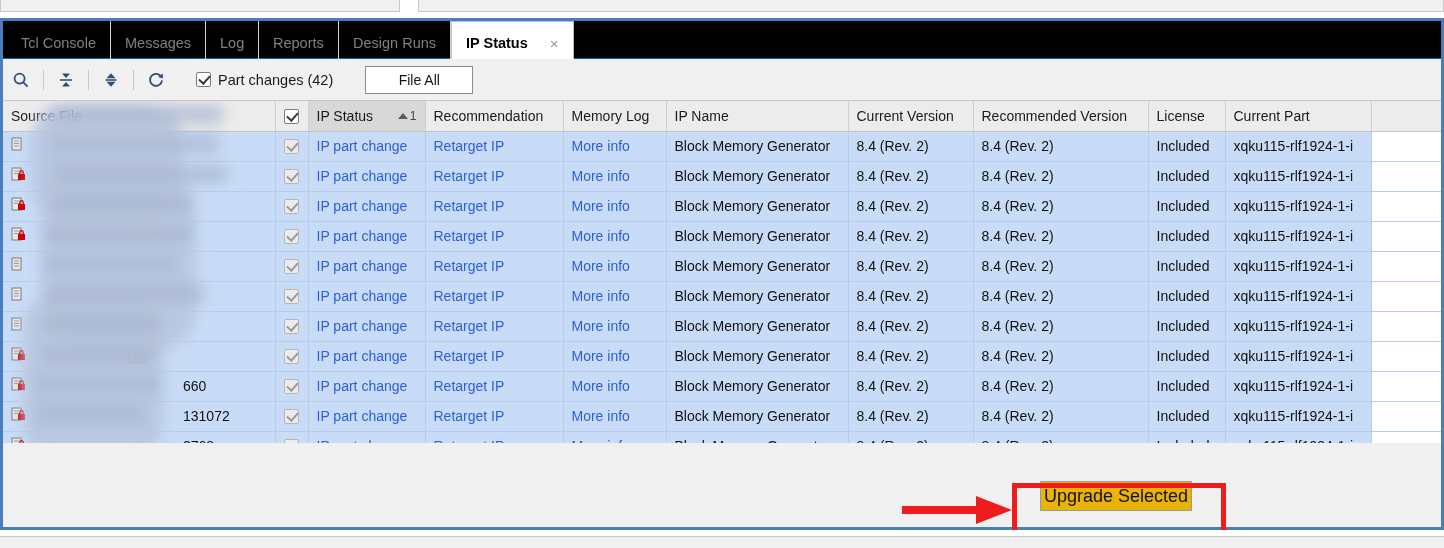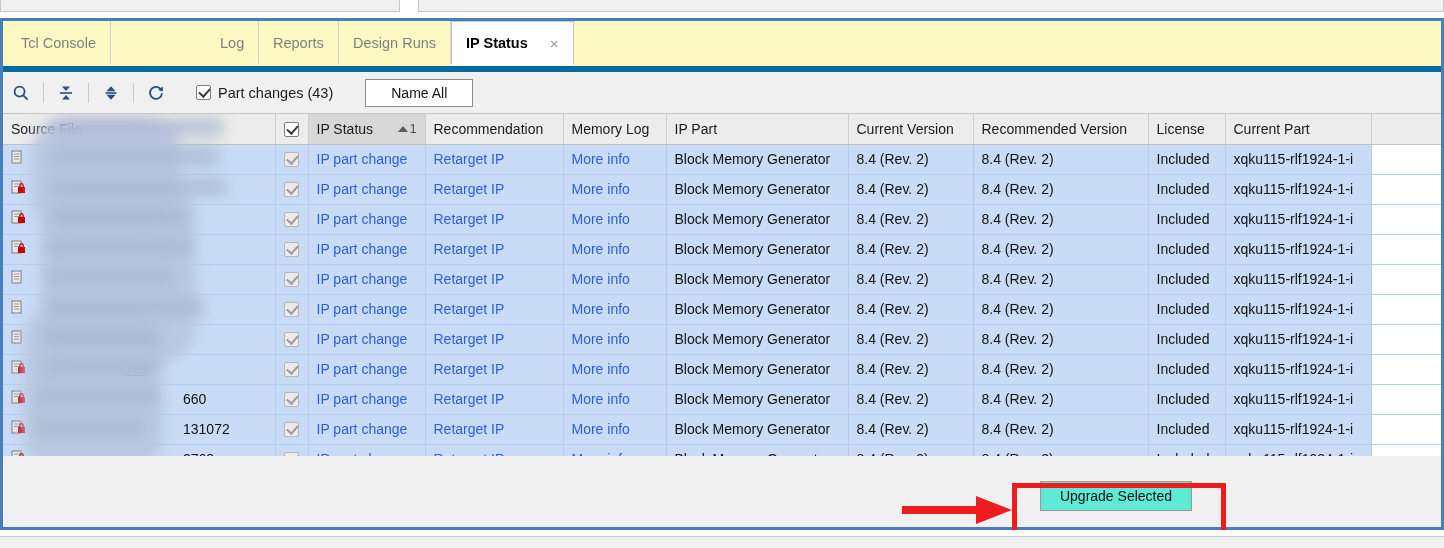--- a/index.html
+++ b/index.html
@@ -32,23 +32,23 @@
   
   .window {
     position: absolute; left: 0; top: 18px; width: 1444px; height: 512px;
     border: 3px solid #4a7ebb;
     background: #f0f0f0;
     overflow: hidden;
   }
 
   
   .tabbar {
-    position: relative; height: 51px; width: 100%;
-    background: #fef9c3;
-    border-bottom: 6px solid #0369a1;
+    position: relative; height: 38px; width: 100%;
+    background: #000000;
+    border-bottom: 1px solid #0369a1;
   }
   .tab {
     position: absolute; top: 0; height: 43px;
     display: flex; align-items: center;
     padding: 0 14px;
     font-size: 14.5px; color: #808080;
     border-right: 1px solid #d2d2d2;
     white-space: nowrap;
   }
   .tab.active {
@@ -200,23 +200,23 @@
 
   
   .footer {
     position: absolute; left: 0; bottom: 0;
     width: 100%; height: 56px;
     background: #f0f0f0;
   }
   .upgrade-btn {
     position: absolute; left: 1037px; top: 10px;
     width: 152px; height: 30px;
-    background: #5eead4;
+    background: #eab308;
     border: 1px solid #9a9a9a;
-    font-size: 14px; color: #111111;
+    font-size: 18px; color: #111111;
     display: flex; align-items: center; justify-content: center;
     cursor: pointer;
   }
 
   
   .red-box {
     position: absolute;
     left: 1012px; top: 483px;
     width: 214px; height: 54px;
     border: 5px solid #ee1c1c;
@@ -245,20 +245,23 @@
   <div class="panel-a"></div>
   <div class="panel-gap"></div>
   <div class="panel-b"></div>
 </div>
 
 <div class="window">
 
   <div class="tabbar" id="tabbar">
       <div class="tab" style="left: 4px;">
         <span>Tcl Console</span>
+      </div>
+      <div class="tab" style="left: 108px;">
+        <span>Messages</span>
       </div>
       <div class="tab" style="left: 203px;">
         <span>Log</span>
       </div>
       <div class="tab" style="left: 336px;">
         <span>Design Runs</span>
       </div>
       <div class="tab" style="left: 256px;">
         <span>Reports</span>
       </div>
@@ -294,24 +297,24 @@
     <div class="tool-sep"></div>
     <div class="tool-btn" title="refresh">
       <svg width="18" height="18" viewBox="0 0 18 18">
         <path d="M14.4 6.2 A6 6 0 1 0 15 9.4" fill="none" stroke="#2e4d7b" stroke-width="1.8"></path>
         <polygon points="15.8,2.4 15.8,7.4 11.2,6.0" fill="#2e4d7b"></polygon>
       </svg>
     </div>
 
     <div class="chk-wrap">
       <span class="cbox checked"></span>
-      <span>Part changes (43)</span>
+      <span>Part changes (42)</span>
     </div>
 
-    <div class="hide-all-btn">Name All</div>
+    <div class="hide-all-btn">File All</div>
   </div>
 
   <div class="table-area">
     <table class="grid">
       <colgroup id="grid-cols">
           <col style="width: 272px;">
           <col style="width: 33px;">
           <col style="width: 117px;">
           <col style="width: 138px;">
           <col style="width: 103px;">
@@ -325,21 +328,21 @@
       <thead>
           <tr id="grid-head">
             <th><span>Source File</span></th>
             <th class="cbcol"><span class="cbox checked" style="display: inline-block; margin: 0px; vertical-align: middle;"></span></th>
             <th class="sorted"><span>IP Status</span><span class="sort-ind">
                 <span class="caret-up"></span>
                 <span>1</span>
               </span></th>
             <th><span>Recommendation</span></th>
             <th><span>Memory Log</span></th>
-            <th><span>IP Part</span></th>
+            <th><span>IP Name</span></th>
             <th><span>Current Version</span></th>
             <th><span>Recommended Version</span></th>
             <th><span>License</span></th>
             <th><span>Current Part</span></th>
             <th class="filler last"></th>
           </tr>
         </thead>
       <tbody id="grid-body">
           <tr>
             <td>

